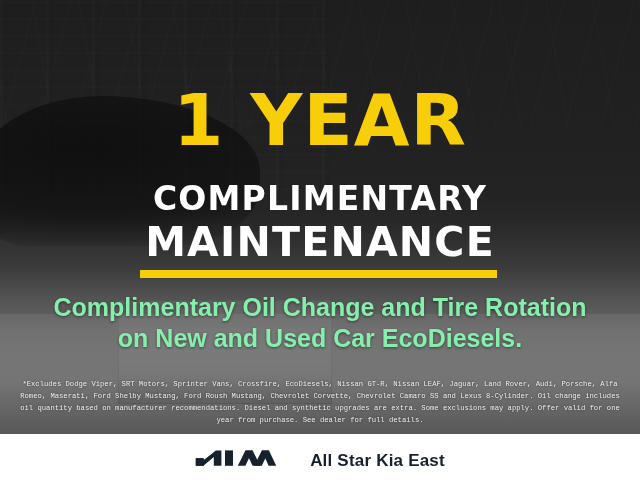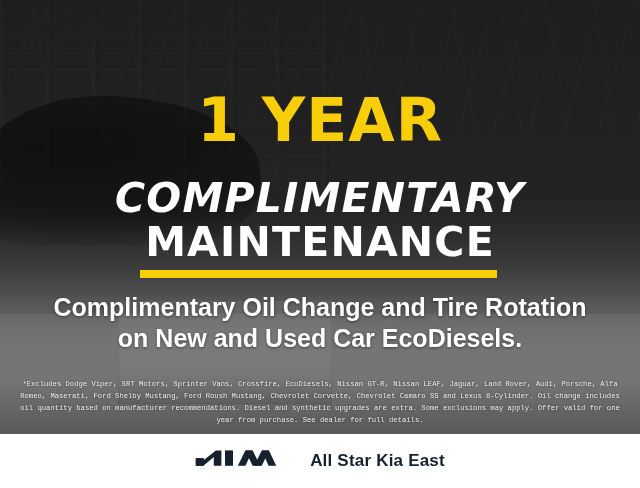--- a/index.html
+++ b/index.html
@@ -116,42 +116,41 @@
     left: 0; right: 0; top: 0;
     height: 434px;
     text-align: center;
   }
 
   .headline-year {
     position: absolute;
     left: 0; right: 0;
     top: 74px;
     color: #F7CE07;
-    font-size: 60px;
+    font-size: 72px;
     line-height: 92px;
     font-weight: bold;
     letter-spacing: 1px;
     font-family: "DejaVu Sans", sans-serif;
     white-space: nowrap;
   }
   .headline-line2,
   .headline-line3 {
     position: absolute;
     left: 0; right: 0;
     color: #ffffff;
     font-weight: bold;
     font-family: "DejaVu Sans", sans-serif;
     white-space: nowrap;
   }
   .headline-line2 {
     top: 178px;
-    font-size: 41px;
+    font-size: 33px;
     line-height: 41px;
     letter-spacing: 1.2px;
-    font-style: italic;
   }
   .headline-line3 {
     top: 222px;
     font-size: 41px;
     line-height: 41px;
     letter-spacing: 1.2px;
   }
 
   .divider-bar {
     position: absolute;
@@ -159,21 +158,21 @@
     top: 270px;
     width: 357px;
     height: 8px;
     background: #F7CE07;
   }
 
   .subhead {
     position: absolute;
     left: 18px; right: 18px;
     top: 292px;
-    color: #ffffff;
+    color: #86efac;
     font-size: 25px;
     line-height: 31px;
     font-weight: bold;
     font-family: "Liberation Sans", sans-serif;
     text-shadow: 0 1px 3px rgba(0,0,0,.45);
   }
 
   .disclaimer {
     position: absolute;
     left: 16px; right: 16px;

